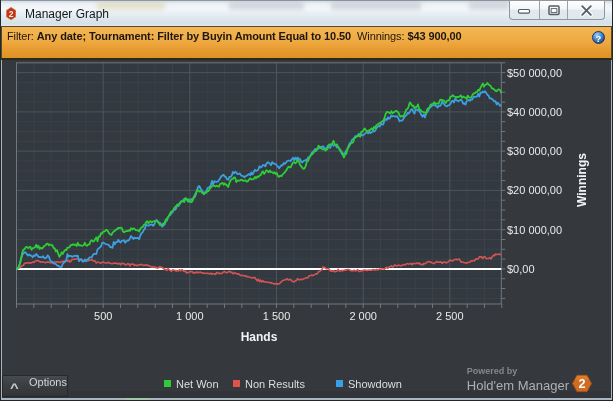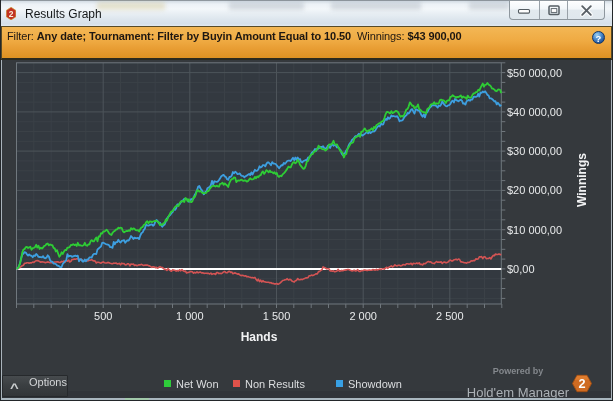--- a/index.html
+++ b/index.html
@@ -31,23 +31,23 @@
   border:1px solid #123668; color:#fff; font-size:9.5px; font-weight:bold; text-align:center; line-height:13px; }
 
 #optbtn { position:absolute; left:2px; top:375px; width:66px; height:22px; z-index:40;
   background:linear-gradient(180deg,#474b4e 0%,#3b3f42 45%,#323538 100%);
   border:1px solid #26292c; border-radius:1px; }
 #optbtn .car { position:absolute; left:8px; top:4px; color:#c8cbcd; font-size:12px; font-weight:bold; transform:scale(1.25,0.85); }
 #optbtn .lab { position:absolute; left:26px; top:0; color:#d3d5d7; font-size:11px; }
 #legend { position:absolute; left:0; top:378px; width:591px; height:14px; z-index:40;
   font-size:11px; color:#dcdee0; }
 .sq { position:absolute; top:2px; width:7px; height:7px; }
-#pwr { position:absolute; right:44px; top:366px; text-align:center; z-index:40; }
+#pwr { position:absolute; right:44px; top:366px; text-align:left; z-index:40; }
 #pwr .p1 { font-size:9px; font-weight:bold; color:#84888d; }
-#pwr .p2 { font-size:13px; color:#abb0b5; margin-top:9px; }
+#pwr .p2 { font-size:13px; color:#abb0b5; margin-top:2px; }
 #hmlogo { position:absolute; right:21px; top:372.5px; width:20px; height:21px; z-index:40; }
 </style></head>
 <body>
 <div id="win">
   <svg width="613" height="401" viewBox="0 0 613 401" style="position:absolute;left:0;top:0">
 <rect x="16.5" y="62.8" width="484.8" height="241.2" fill="#333940"></rect>
 <line x1="33.8" y1="62.8" x2="33.8" y2="304.0" stroke="#3b4147" stroke-width="1"></line>
       <line x1="51.2" y1="62.8" x2="51.2" y2="304.0" stroke="#3b4147" stroke-width="1"></line>
       <line x1="68.5" y1="62.8" x2="68.5" y2="304.0" stroke="#3b4147" stroke-width="1"></line>
       <line x1="85.8" y1="62.8" x2="85.8" y2="304.0" stroke="#3b4147" stroke-width="1"></line>
@@ -172,21 +172,21 @@
 </svg>
   <div id="title">
     <div class="ghost" style="left:96px;width:68px;background:rgba(200,180,100,0.28)"></div>
     <div class="ghost" style="left:228px;width:75px"></div>
     <div class="ghost" style="left:330px;width:90px"></div>
     <div class="ghost" style="left:468px;width:40px"></div>
     <svg id="ico" viewBox="0 0 10.2 13.2">
         <polygon points="5.1,0.3 9.9,3.4 9.9,9.8 5.1,12.9 0.3,9.8 0.3,3.4" fill="#c23222" stroke="#cd9733" stroke-width="0.7"></polygon>
         <text x="5.2" y="9.7" font-size="8.5" font-weight="bold" fill="#f8eedb" text-anchor="middle" font-family="Liberation Sans">2</text>
       </svg>
-    <div id="ttext">Results Graph</div>
+    <div id="ttext">Manager Graph</div>
     <div id="caps">
       <div class="cap" style="width:29px">
         <svg width="29" height="19" viewBox="0 0 29 19">
             <rect x="8.5" y="8.5" width="11" height="3.6" rx="1" fill="#fdfdfd" stroke="#545c62" stroke-width="1.1"></rect>
           </svg>
       </div>
       <div class="cap" style="width:28px">
         <svg width="28" height="19" viewBox="0 0 28 19">
             <rect x="9" y="5" width="10" height="8.6" rx="1" fill="none" stroke="#565e64" stroke-width="1.5"></rect>
             <rect x="11.2" y="7.6" width="5.6" height="3.8" fill="#fdfdfd" stroke="#565e64" stroke-width="0.9"></rect>

